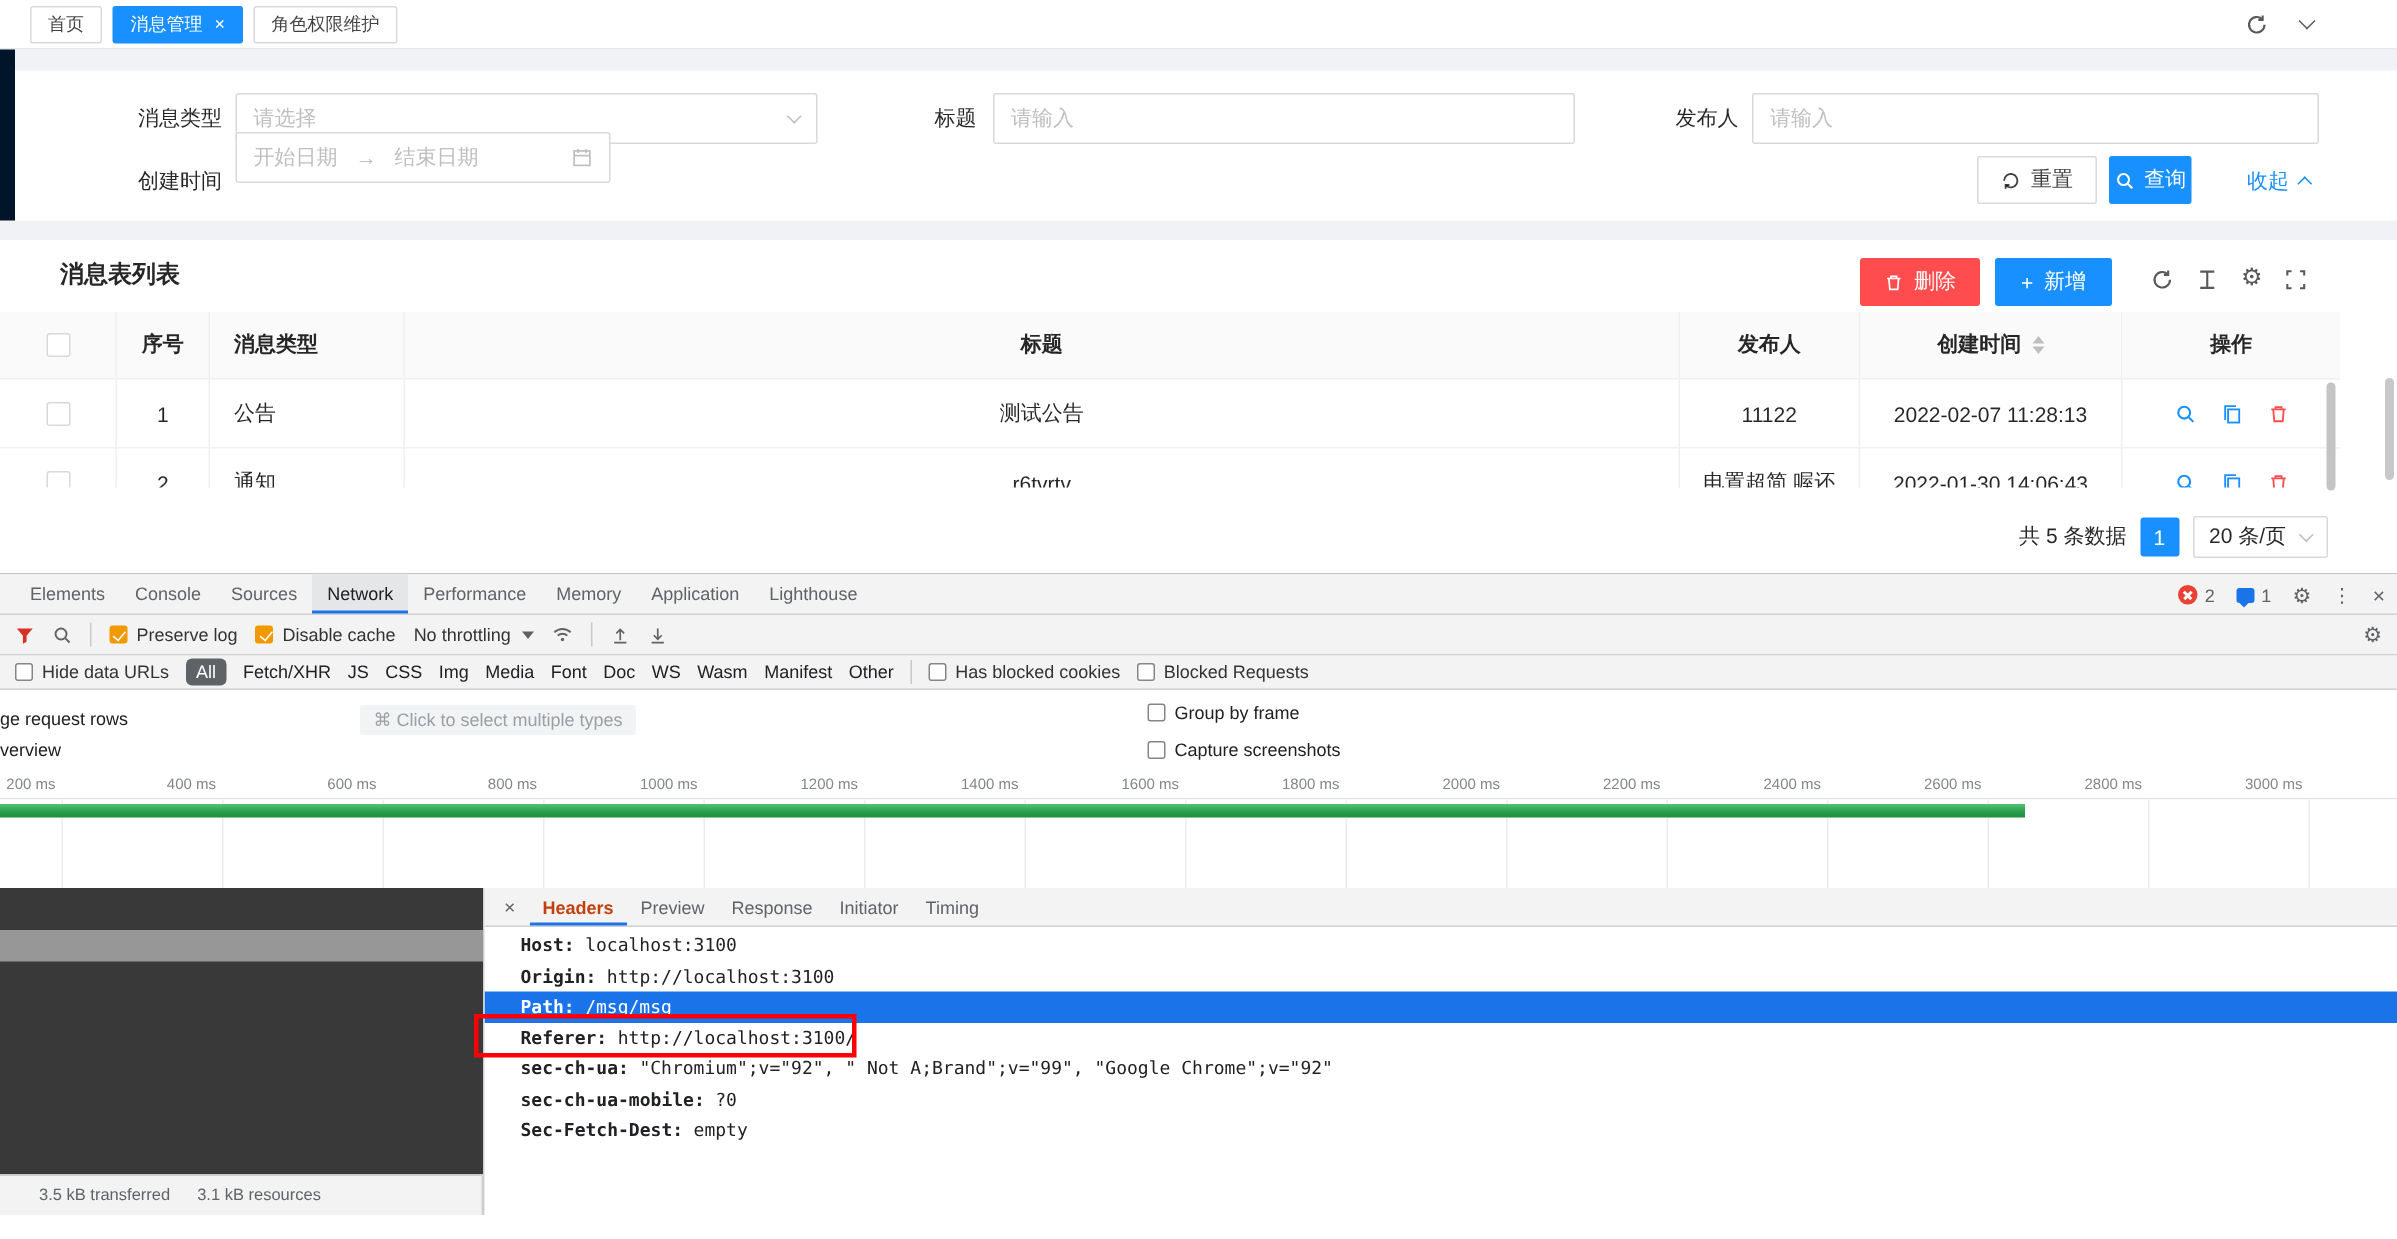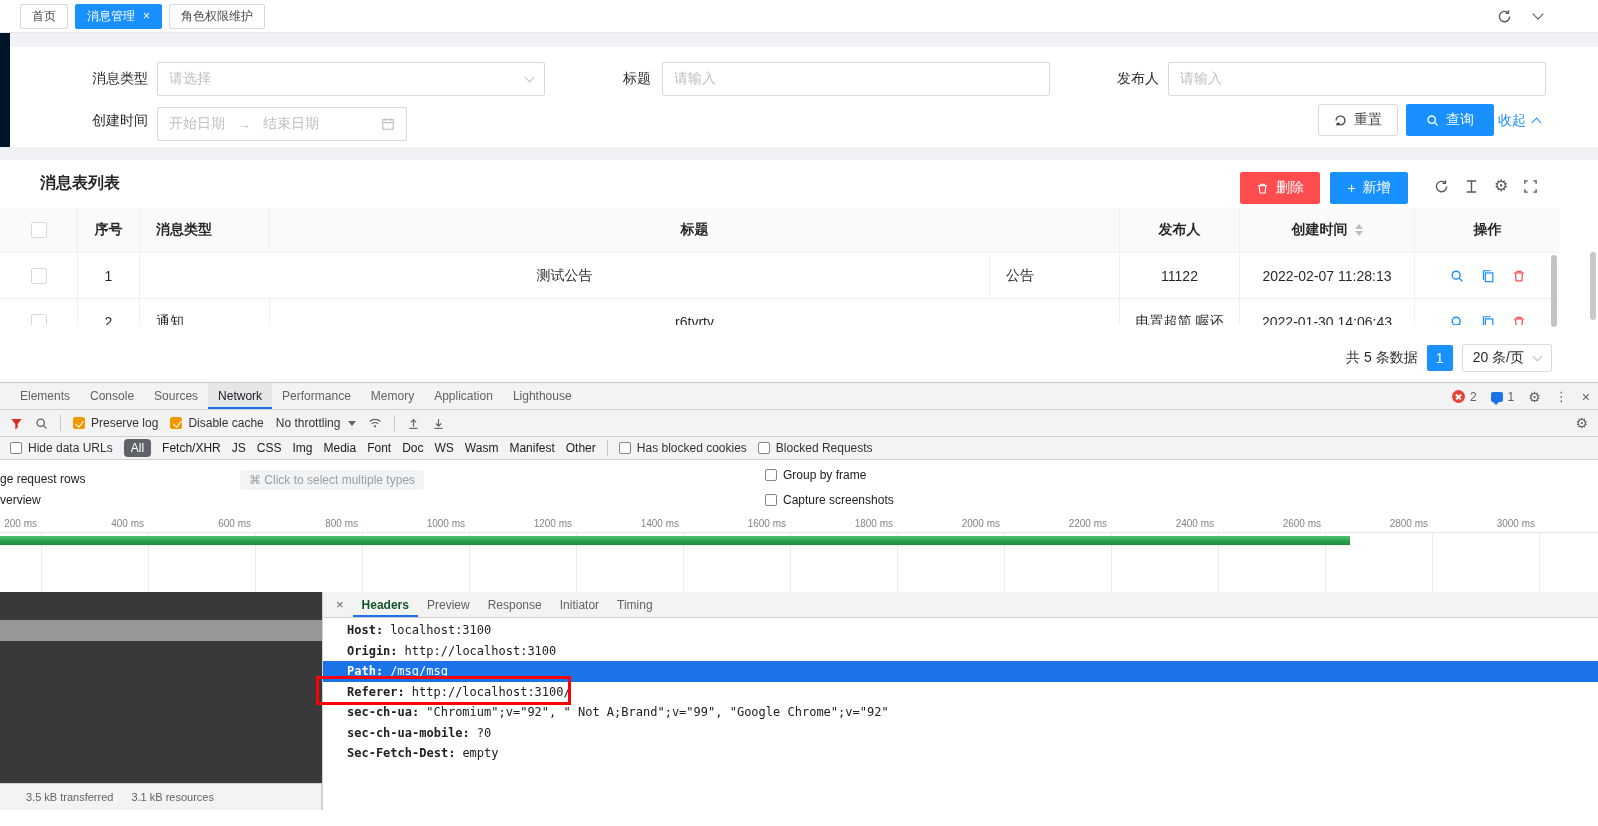--- a/index.html
+++ b/index.html
@@ -113,21 +113,21 @@
   .left-pane { position:absolute; left:0; top:0; width:322px; height:191px; background:#393939; }
   .lp-row { position:absolute; left:0; right:0; top:28px; height:21px; background:#979797; cursor:pointer; }
   .status-bar { position:absolute; left:0; top:191px; width:322px; height:27px; background:#f3f3f3;
                 border-top:1px solid #cfcfcf; border-right:1px solid #cfcfcf; display:flex; align-items:center;
                 gap:18px; padding-left:26px; color:#5f6368; font-size:11px; }
   .details { position:absolute; left:322px; top:0; right:0; height:218px; background:#fff; border-left:1px solid #cfcfcf; overflow:hidden; }
   .d-tabs { display:flex; align-items:center; height:26px; background:#f3f3f3; border-bottom:1px solid #d0d0d0;
             padding-left:4px; color:#5f6368; }
   .d-close { padding:0 9px; cursor:pointer; font-size:13px; }
   .d-tab { padding:0 9px; height:100%; display:flex; align-items:center; cursor:pointer; }
-  .d-tab.active { color:#14532d; font-weight:700; box-shadow:inset 0 -2px 0 #1a73e8; }
+  .d-tab.active { color:#c2410c; font-weight:700; box-shadow:inset 0 -2px 0 #1a73e8; }
   .d-content { font-family:"DejaVu Sans Mono","Liberation Mono",monospace; font-size:12px; padding-top:2px; }
   .hrow { height:20.5px; line-height:20.5px; padding-left:24px; white-space:nowrap; color:#202124; }
   .hrow .hname { font-weight:700; margin-right:7px; }
   .hrow.sel { background:#1a73e8; color:#fff; }
 
   .annotation { position:absolute; left:316px; top:676px; width:255px; height:29px;
                 border:3px solid #fb0007; z-index:40; pointer-events:none; }
 
   svg { display:block; }
 </style>
@@ -173,42 +173,42 @@
       <div class="ctl" style="left:652px;top:15px;width:388px;">
         <span>请输入</span>
       </div>
 
       <span class="flabel" style="left:1049px;top:15px;width:100px;">发布人</span>
       <div class="ctl" style="left:1158px;top:15px;width:378px;">
         <span>请输入</span>
       </div>
 
       <span class="flabel" style="left:0;top:57px;width:138px;">创建时间</span>
-      <div class="ctl range" style="left:147px;top:60px;width:250px;cursor:pointer;">
+      <div class="ctl range" style="left:147px;top:41px;width:250px;cursor:pointer;">
         <span>开始日期</span>
         <span class="sep">→</span>
         <span>结束日期</span>
         <span style="margin-left:auto;color:#bfbfbf;">
           <svg width="14" height="14" viewBox="0 0 16 16">
               <rect x="2" y="3" width="12" height="11" fill="none" stroke="currentColor" stroke-width="1.3"></rect>
               <path d="M2 6.5h12M5 1.5v3M11 1.5v3" stroke="currentColor" stroke-width="1.3" fill="none"></path>
             </svg>
         </span>
       </div>
 
       <div class="btn" style="left:1308px;top:57px;width:80px;">
         <span>
           <svg width="13" height="13" viewBox="0 0 16 16">
               <path d="M2.5 8a5.5 5.5 0 1 1 1.7 3.95" fill="none" stroke="currentColor" stroke-width="1.5"></path>
               <path d="M3.8 14.6v-3.1h3.1" fill="none" stroke="currentColor" stroke-width="1.5"></path>
             </svg>
         </span>
         <span>重置</span>
       </div>
-      <div class="btn primary" style="left:1396px;top:57px;width:88px;font-family:Liberation Serif, serif;">
+      <div class="btn primary" style="left:1396px;top:57px;width:55px;font-family:Liberation Serif, serif;">
         <span>
           <svg width="13" height="13" viewBox="0 0 16 16">
               <circle cx="7" cy="7" r="4.5" fill="none" stroke="currentColor" stroke-width="1.7"></circle>
               <line x1="10.6" y1="10.6" x2="14.2" y2="14.2" stroke="currentColor" stroke-width="1.7"></line>
             </svg>
         </span>
         <span>查询</span>
       </div>
       <div class="link" style="left:1488px;top:57px;">
         <span>收起</span>
@@ -271,22 +271,22 @@
             </span>
           </div>
           <div class="cell c7">操作</div>
         </div>
 
         <div class="trow">
           <div class="cell c1">
               <span class="cb"></span>
             </div>
           <div class="cell c2">1</div>
+          <div class="cell c3">公告</div>
           <div class="cell c4">测试公告</div>
-          <div class="cell c3">公告</div>
           <div class="cell c5">11122</div>
           <div class="cell c6">2022-02-07 11:28:13</div>
           <div class="cell c7">
             <span class="action-icons">
               <span class="blue">
                 <svg width="14" height="14" viewBox="0 0 16 16">
                     <circle cx="7" cy="7" r="4.5" fill="none" stroke="currentColor" stroke-width="1.6"></circle>
                     <line x1="10.6" y1="10.6" x2="14" y2="14" stroke="currentColor" stroke-width="1.6"></line>
                   </svg>
               </span>

